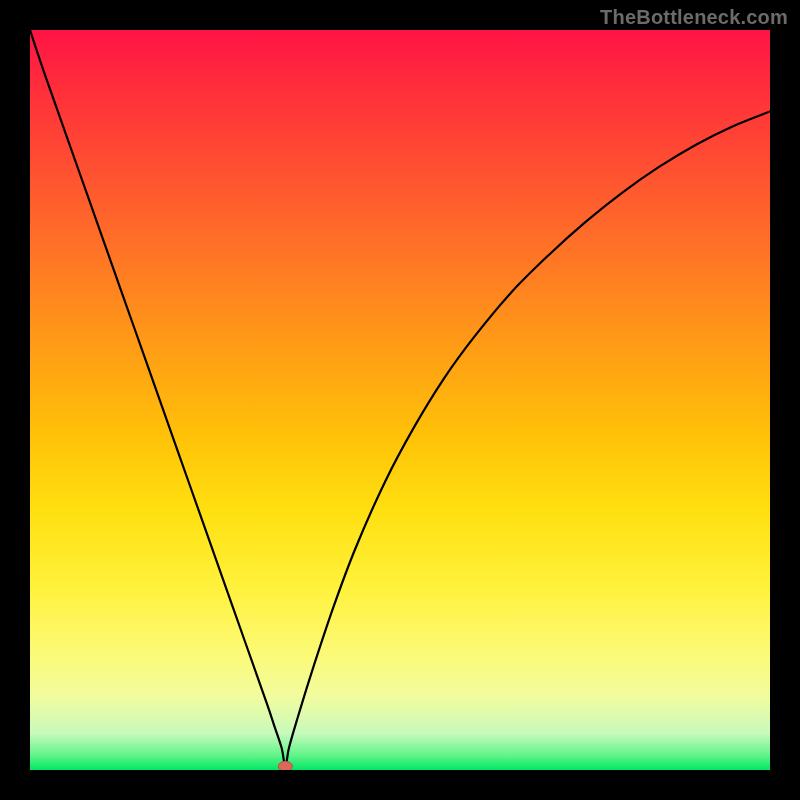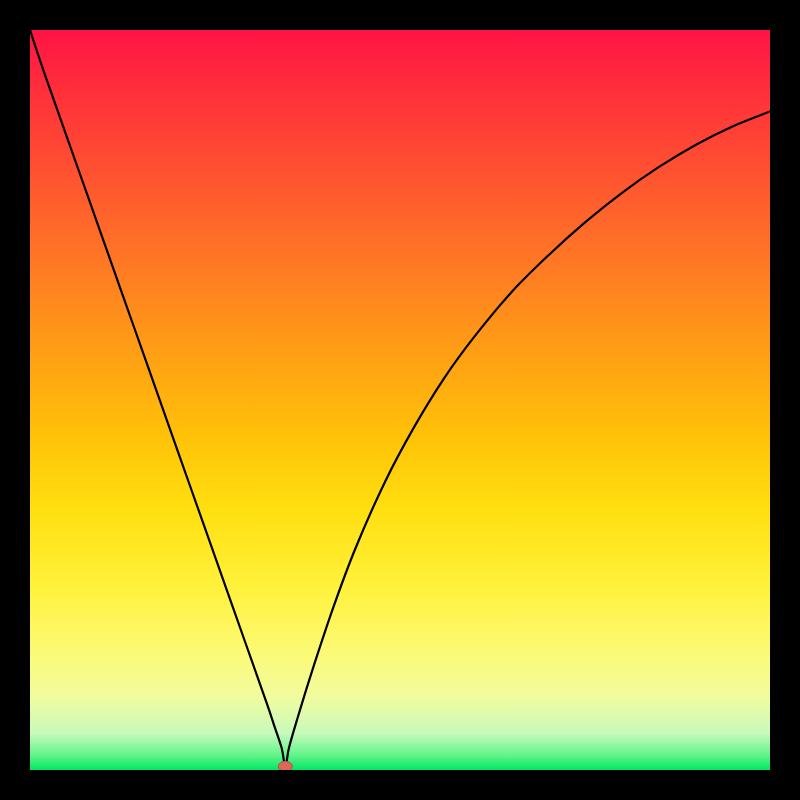--- a/index.html
+++ b/index.html
@@ -52,13 +52,14 @@
 </head>
 <body>
 
 <div class="frame">
   <div class="plot-area">
     <svg class="svg-layer" viewBox="0 0 740 740" preserveAspectRatio="none">
       <path id="curve-path" fill="none" stroke="#000000" stroke-width="2.2" stroke-linejoin="round" stroke-linecap="round" d="M 0.00 0.00 C 2.47 7.40, 8.63 26.52, 14.80 44.40 C 20.97 62.28, 29.60 86.33, 37.00 107.30 C 44.40 128.27, 51.80 149.23, 59.20 170.20 C 66.60 191.17, 74.00 212.13, 81.40 233.10 C 88.80 254.07, 96.20 275.03, 103.60 296.00 C 111.00 316.97, 118.40 337.93, 125.80 358.90 C 133.20 379.87, 140.60 400.83, 148.00 421.80 C 155.40 442.77, 162.80 463.73, 170.20 484.70 C 177.60 505.67, 185.00 526.63, 192.40 547.60 C 199.80 568.57, 207.20 589.53, 214.60 610.50 C 222.00 631.47, 231.87 659.22, 236.80 673.40 C 241.73 687.58, 241.73 688.20, 244.20 695.60 C 246.67 703.00, 249.75 711.02, 251.60 717.80 C 253.45 724.58, 254.07 736.30, 255.30 736.30 C 256.53 736.30, 257.15 725.20, 259.00 717.80 C 260.85 710.40, 262.70 704.23, 266.40 691.90 C 270.10 679.57, 275.03 662.92, 281.20 643.80 C 287.37 624.68, 296.00 598.17, 303.40 577.20 C 310.80 556.23, 316.97 538.97, 325.60 518.00 C 334.23 497.03, 345.33 471.75, 355.20 451.40 C 365.07 431.05, 374.93 413.17, 384.80 395.90 C 394.67 378.63, 404.53 362.60, 414.40 347.80 C 424.27 333.00, 432.90 321.28, 444.00 307.10 C 455.10 292.92, 468.67 276.27, 481.00 262.70 C 493.33 249.13, 505.67 237.42, 518.00 225.70 C 530.33 213.98, 542.67 202.88, 555.00 192.40 C 567.33 181.92, 579.67 172.05, 592.00 162.80 C 604.33 153.55, 616.67 144.92, 629.00 136.90 C 641.33 128.88, 653.67 121.48, 666.00 114.70 C 678.33 107.92, 690.67 101.75, 703.00 96.20 C 715.33 90.65, 733.83 83.87, 740.00 81.40"></path>
       <ellipse id="marker-dot" rx="7" ry="5" cx="255.30" cy="736.30" fill="#d96a5a" stroke="#b74e40" stroke-width="1"></ellipse>
     </svg>
   </div>
+  <div class="watermark">TheBottleneck.com</div>
 </div>
 
 </body></html>

